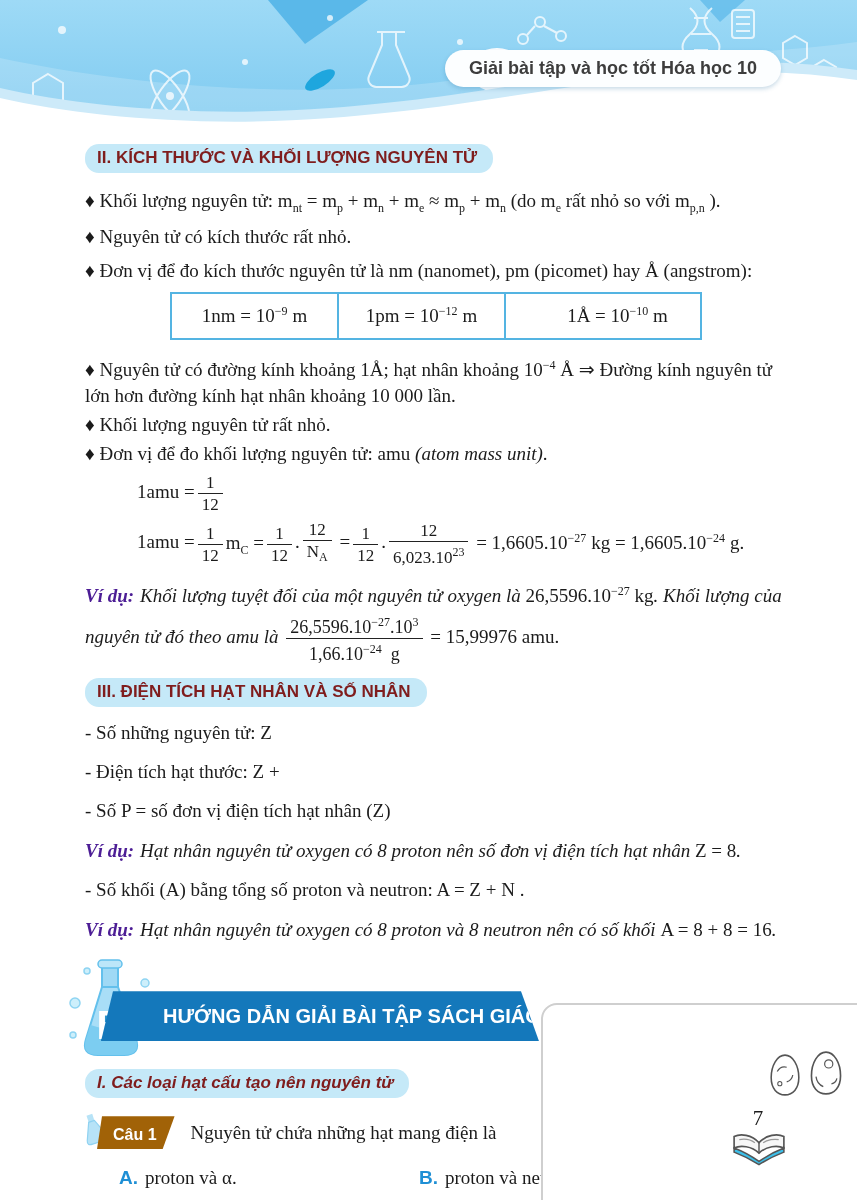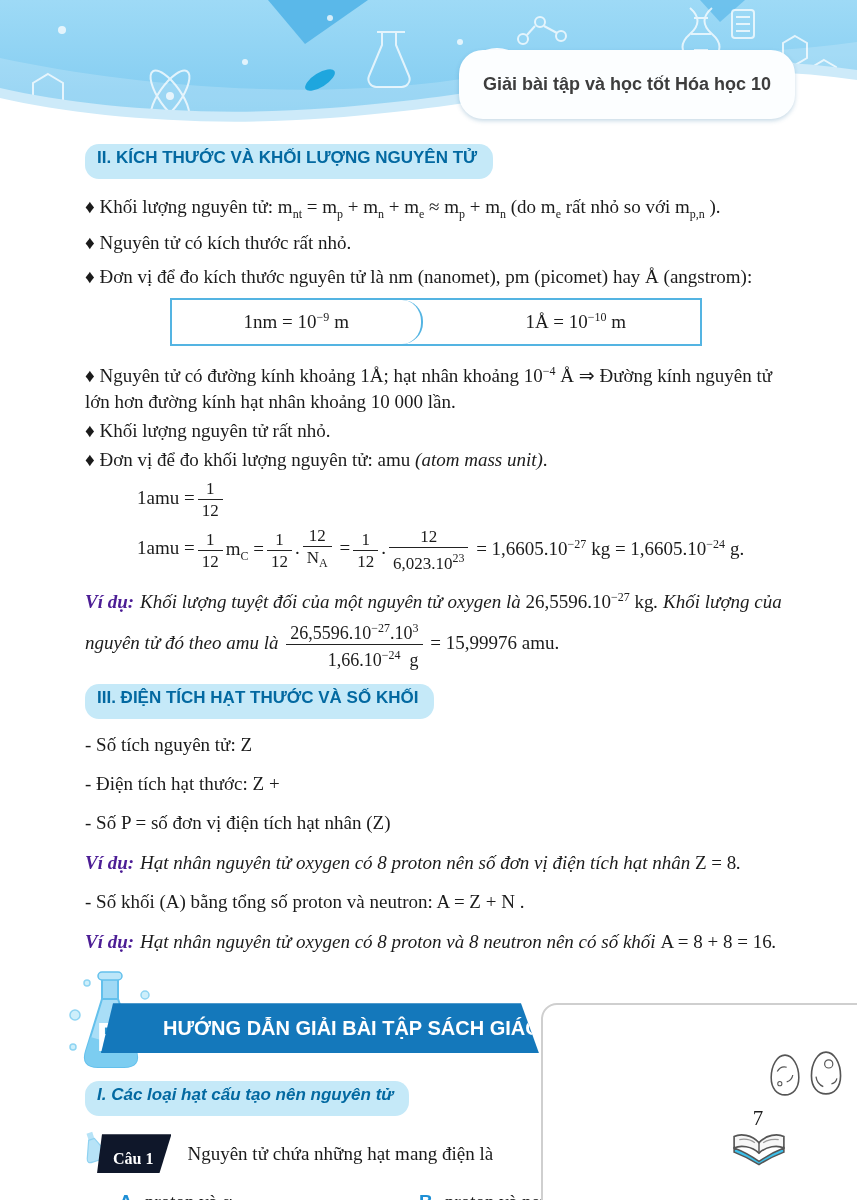--- a/index.html
+++ b/index.html
@@ -3,69 +3,69 @@
 <meta charset="utf-8">
 <style>
   * { margin:0; padding:0; box-sizing:border-box; }
   html,body { width:857px; }
   body { font-family:"Liberation Serif", serif; background:#ffffff; }
   .page { position:relative; width:857px; height:1200px; background:#ffffff; overflow:hidden; }
 
   
   .header { position:relative; width:857px; height:132px; }
   .header-art { position:absolute; inset:0; display:block; }
-  .header-badge { position:absolute; top:50px; right:62px; background:#fcfeff; color:#3d3d3d;
+  .header-badge { position:absolute; top:50px; right:76px; background:#fcfeff; color:#3d3d3d;
     font-family:"Liberation Sans", sans-serif; font-weight:bold; font-size:18px;
-    padding:24px 24px; border-radius:24px; box-shadow:0 2px 4px rgba(40,110,160,.25); }
+    padding:8px 24px; border-radius:24px; box-shadow:0 2px 4px rgba(40,110,160,.25); }
 
   
   .content { padding:0 62px 0 85px; color:#1b1b1b; font-size:19px; }
-  .sec-pill { display:inline-block; background:#c5e9f8; color:#0369a1;
+  .sec-pill { display:inline-block; background:#c5e9f8; color:#7f1d1d;
     font-family:"Liberation Sans", sans-serif; font-weight:bold; font-size:17px;
-    padding:4px 16px 11px 12px; border-radius:14px; }
+    padding:4px 16px 5px 12px; border-radius:14px; }
   .pill2 { margin-top:12px; }
   .para { margin-top:3px; line-height:26px; }
   .rm { font-style:normal; }
   sub { font-size:12px; } sup { font-size:12px; }
 
   .unit-table { display:flex; width:532px; margin:8px 0 0 85px; border:2px solid #54b4e2; }
-  .unit-cell { flex:1; text-align:center; padding:10px 0 11px; border-right:2px solid #54b4e2; font-size:19px;border-radius:21px; }
+  .unit-cell { flex:1; text-align:center; padding:10px 0 11px; border-right:2px solid #54b4e2; font-size:19px; }
   .unit-cell:last-child { border-right:none;padding-left:29px; }
 
   .formula { margin:6px 0 0 52px; line-height:24px; }
   .frac { display:inline-block; vertical-align:middle; text-align:center; font-style:normal; margin:0 3px; }
   .frac .num { display:block; border-bottom:1.4px solid #222; padding:0 4px 1px; font-size:17px; line-height:19px; }
   .frac .den { display:block; padding:1px 4px 0; font-size:17px; line-height:19px; }
 
   .vd { margin-top:10px; line-height:27px; font-style:italic; }
   .vd-label { color:#4c1d95; font-weight:bold; font-style:italic; margin-right:6px; }
   .vd-frac-line { margin-top:4px; font-style:normal; }
-  .vd-frac-line .frac .num, .vd-frac-line .frac .den { font-size:18px;text-align:right; }
+  .vd-frac-line .frac .num, .vd-frac-line .frac .den { font-size:18px; }
 
   .pill3 { margin-top:14px; }
   .item { margin-top:13px; line-height:26px; }
 
   
   .b-section { position:relative; height:104px; margin:16px 0 0 -20px; }
   .b-flask { position:absolute; left:0; top:-4px; width:92px; height:112px; }
   .b-letter { position:absolute; left:26px; top:44px; width:40px; text-align:center;
     font-family:"Liberation Sans", sans-serif; font-weight:bold; font-size:40px; color:#ffffff;
     text-shadow:2px 2px 0 #2a93cd; }
   .b-banner { position:absolute; left:36px; top:32px; width:438px; height:50px; background:#1478bb;
     clip-path:polygon(12px 0, calc(100% - 18px) 0, 100% 100%, 0 100%);
     color:#ffffff; font-family:"Liberation Sans", sans-serif; font-weight:bold; font-size:20px;
     line-height:50px; padding-left:62px; white-space:nowrap; }
 
   .pill1 { margin-top:6px;font-style:italic; }
 
   
   .q-row { position:relative; margin-top:18px; display:flex; align-items:center; }
   .q-flask { position:absolute; left:-6px; top:-4px; width:30px; height:34px; }
-  .q-badge { position:relative; background:#0f172a; color:#ffffff; font-family:Liberation Serif, serif;
-    font-weight:bold; font-size:16px; padding:16px 18px 5px 16px; margin-left:12px;
+  .q-badge { position:relative; background:#a16207; color:#ffffff; font-family:Liberation Sans, sans-serif;
+    font-weight:bold; font-size:16px; padding:10px 18px 5px 16px; margin-left:12px;
     clip-path:polygon(5px 0, 100% 0, calc(100% - 12px) 100%, 0 100%); }
   .q-text { margin-left:16px; font-size:19px; }
   .options { margin:16px 0 0 34px; display:grid; grid-template-columns:300px auto; row-gap:17px; }
   .opt { font-size:19px; line-height:26px; }
   .opt-letter { color:#1e8fd5; font-family:"Liberation Sans", sans-serif; font-weight:bold; margin-right:7px; }
 
   
   .answer-panel { position:absolute; left:541px; top:1003px; width:340px; height:220px;
     background:#ffffff; border:2px solid #cfcfcf; border-radius:16px 0 0 0; }
   .egg { position:absolute; }
@@ -149,41 +149,42 @@
     <div class="sec-pill pill2">II. KÍCH THƯỚC VÀ KHỐI LƯỢNG NGUYÊN TỬ</div>
 
     <div class="para" style="margin-top:15px">♦ Khối lượng nguyên tử: m<sub>nt</sub> = m<sub>p</sub> + m<sub>n</sub> + m<sub>e</sub> ≈ m<sub>p</sub> + m<sub>n</sub>  (do  m<sub>e</sub>  rất nhỏ so với  m<sub>p,n</sub> ).</div>
 
     <div class="para">♦ Nguyên tử có kích thước rất nhỏ.</div>
 
     <div class="para" style="margin-top:8px">♦ Đơn vị để đo kích thước nguyên tử là nm (nanomet), pm (picomet) hay Å (angstrom):</div>
 
     <div class="unit-table">
       <div class="unit-cell">1nm = 10<sup>−9</sup> m</div>
+      <div class="unit-cell">1pm = 10<sup>−12</sup> m</div>
       <div class="unit-cell">1Å = 10<sup>−10</sup> m</div>
     </div>
 
     <div class="para" style="margin-top:12px">♦ Nguyên tử có đường kính khoảng 1Å; hạt nhân khoảng 10<sup>−4</sup> Å ⇒ Đường kính nguyên tử lớn hơn đường kính hạt nhân khoảng 10 000 lần.</div>
 
     <div class="para">♦ Khối lượng nguyên tử rất nhỏ.</div>
 
     <div class="para">♦ Đơn vị để đo khối lượng nguyên tử: amu <i>(atom mass unit)</i>.</div>
 
     <div class="formula"><span>1amu&nbsp;=</span><span class="frac"><span class="num">1</span><span class="den">12</span></span></div>
 
     <div class="formula"><span>1amu&nbsp;=</span><span class="frac"><span class="num">1</span><span class="den">12</span></span><span>m<sub>C</sub>&nbsp;=</span><span class="frac"><span class="num">1</span><span class="den">12</span></span><span>.</span><span class="frac"><span class="num">12</span><span class="den">N<sub>A</sub></span></span><span>&nbsp;=</span><span class="frac"><span class="num">1</span><span class="den">12</span></span><span>.</span><span class="frac"><span class="num">12</span><span class="den">6,023.10<sup>23</sup></span></span><span>&nbsp;= 1,6605.10<sup>−27</sup> kg&nbsp;= 1,6605.10<sup>−24</sup> g.</span></div>
 
     <div class="vd">
       <span class="vd-label">Ví dụ:</span><span>Khối lượng tuyệt đối của một nguyên tử oxygen là <span class="rm">26,5596.10<sup>−27</sup> kg</span>. Khối lượng của</span>
       <div class="vd-frac-line"><span><i>nguyên tử đó theo amu là</i>&nbsp;</span><span class="frac"><span class="num">26,5596.10<sup>−27</sup>.10<sup>3</sup></span><span class="den">1,66.10<sup>−24</sup>&nbsp; g</span></span><span>&nbsp;= 15,99976 amu.</span></div>
     </div>
 
-    <div class="sec-pill pill3">III. ĐIỆN TÍCH HẠT THƯỚC VÀ SỐ KHỐI</div>
-
-    <div class="item">- Số tích nguyên tử: Z</div>
+    <div class="sec-pill pill3">III. ĐIỆN TÍCH HẠT NHÂN VÀ SỐ NHÂN</div>
+
+    <div class="item">- Số những nguyên tử: Z</div>
     <div class="item">- Điện tích hạt thước: Z +</div>
     <div class="item">- Số P = số đơn vị điện tích hạt nhân (Z)</div>
 
     <div class="vd" style="margin-top:13px">
       <span class="vd-label">Ví dụ:</span><span>Hạt nhân nguyên tử oxygen có 8 proton nên số đơn vị điện tích hạt nhân <span class="rm">Z = 8</span>.</span>
     </div>
 
     <div class="item">- Số khối (A) bằng tổng số proton và neutron:  A = Z + N .</div>
 
     <div class="vd" style="margin-top:13px">

